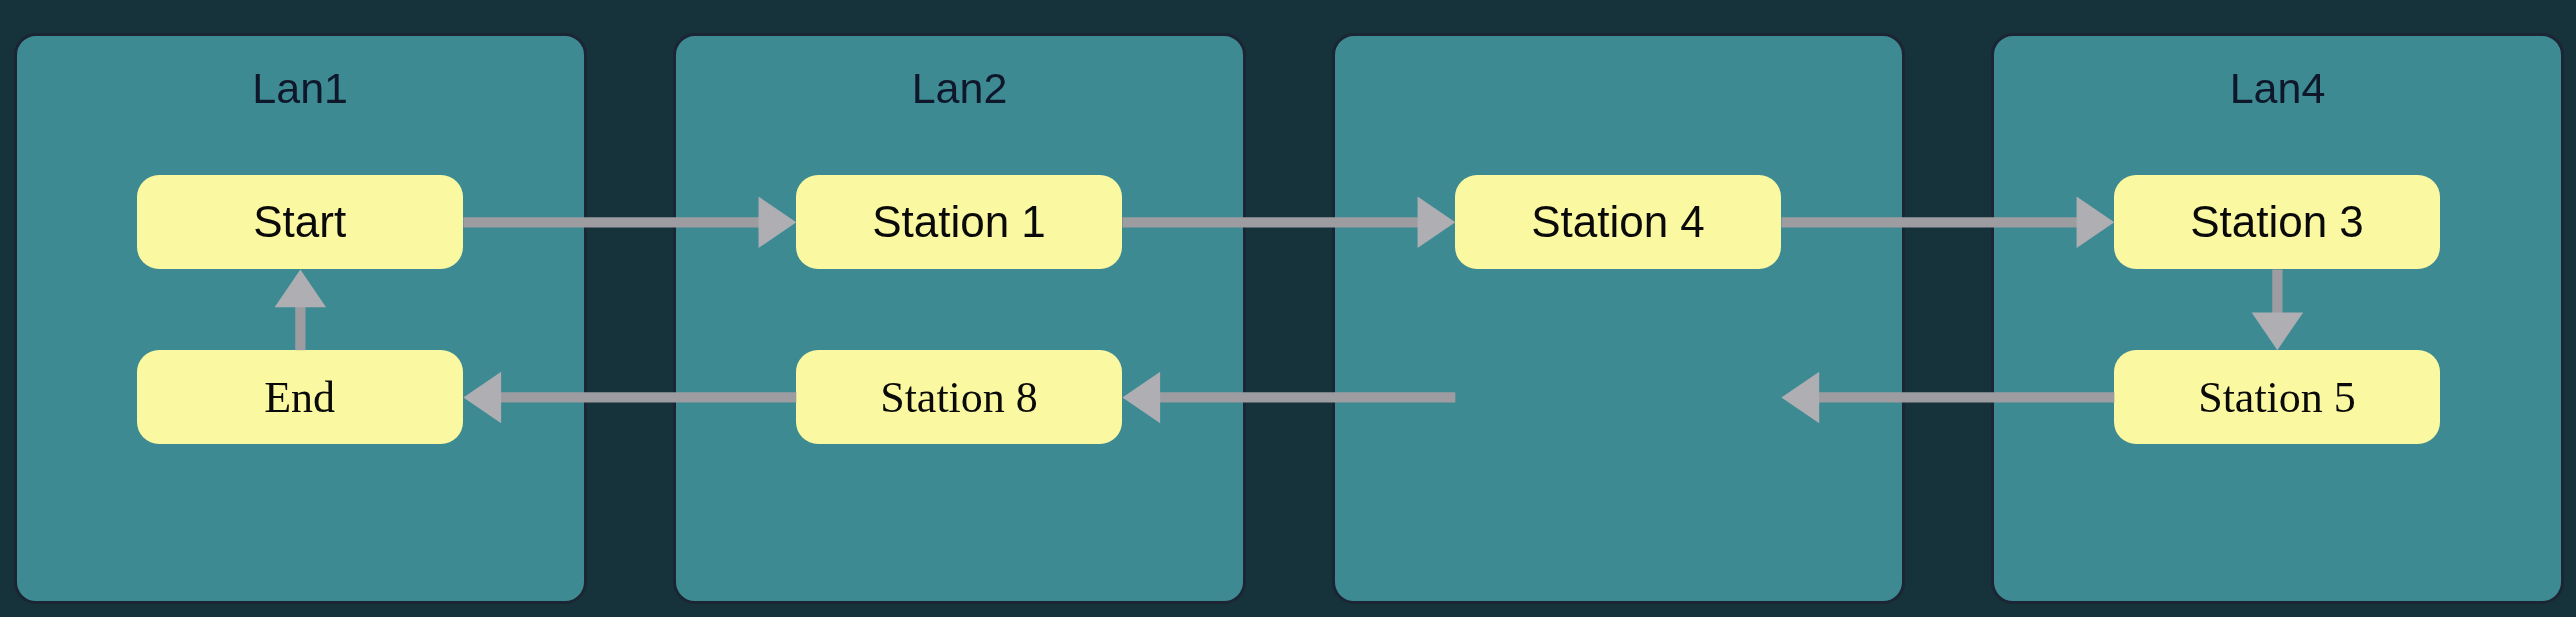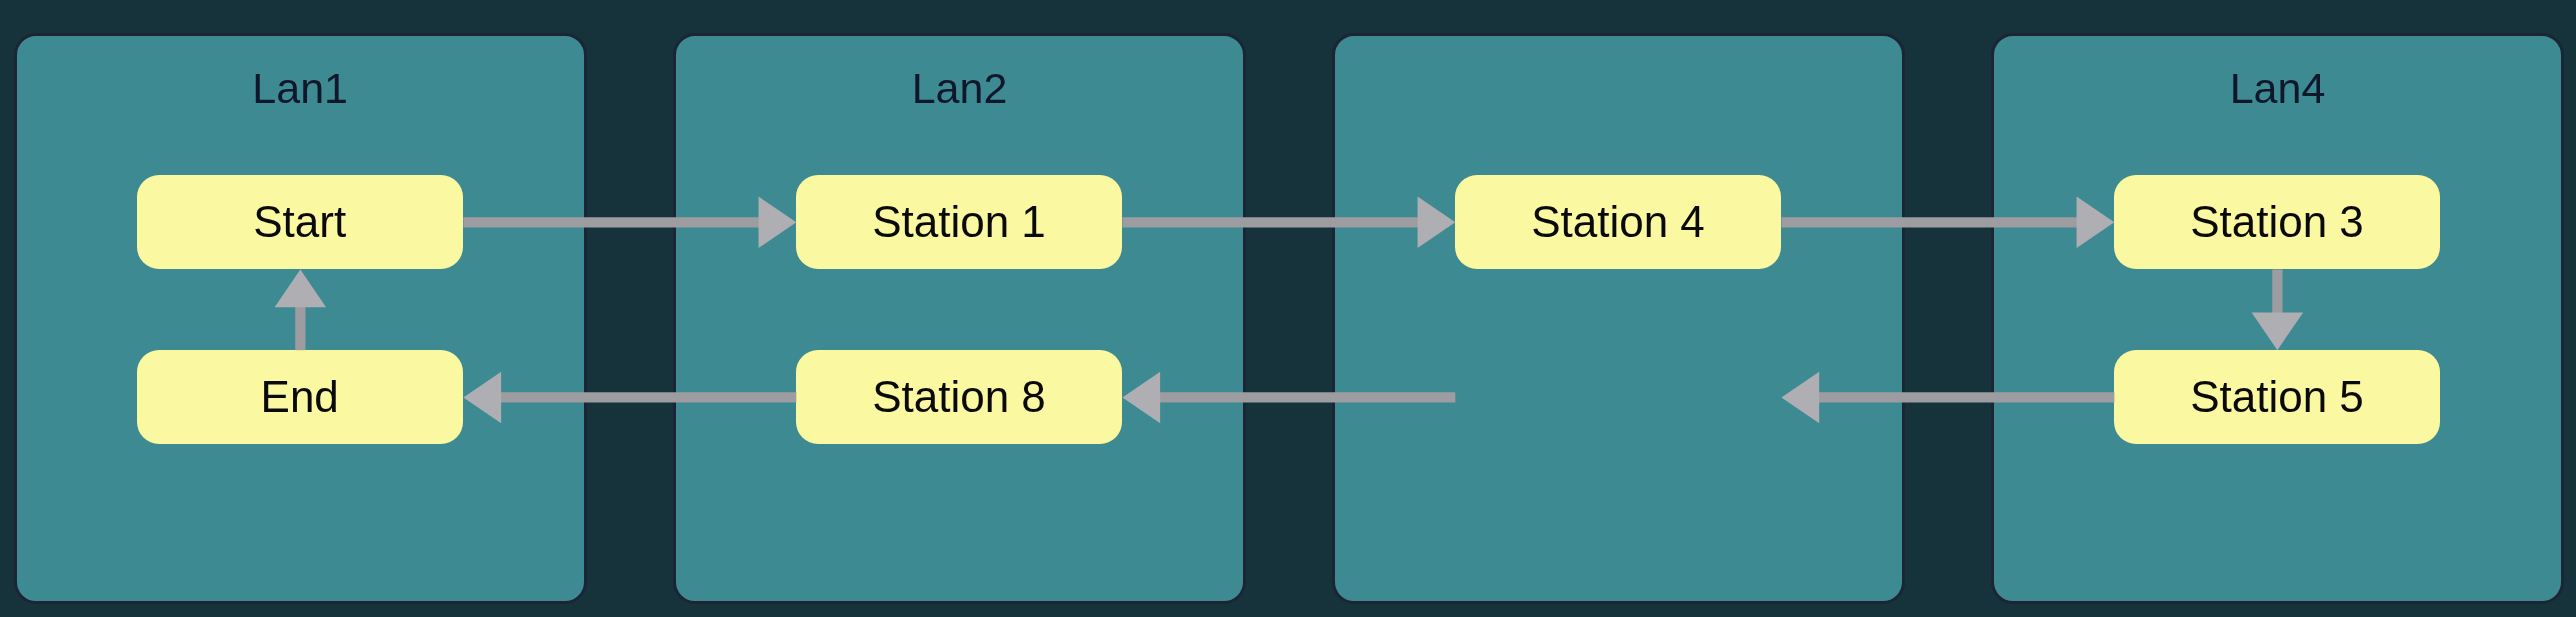--- a/index.html
+++ b/index.html
@@ -53,21 +53,21 @@
     background: #faf8a1;
     border-radius: 22px;
     display: flex;
     align-items: center;
     justify-content: center;
     color: #0a0a0a;
     font-size: 44px;
     font-weight: 400;
   }
   .node.row-1 { top: 139px; }  
-  .node.row-2 { top: 314px; }  
+  .node.row-2 { top: 314px; font-family: Liberation Serif, serif; }  
   svg.edges {
     position: absolute;
     left: 0; top: 0;
     pointer-events: none;
   }
   .edge-line {
     stroke: #9c9ca1;
     stroke-width: 12;
   }
   .edge-head {

